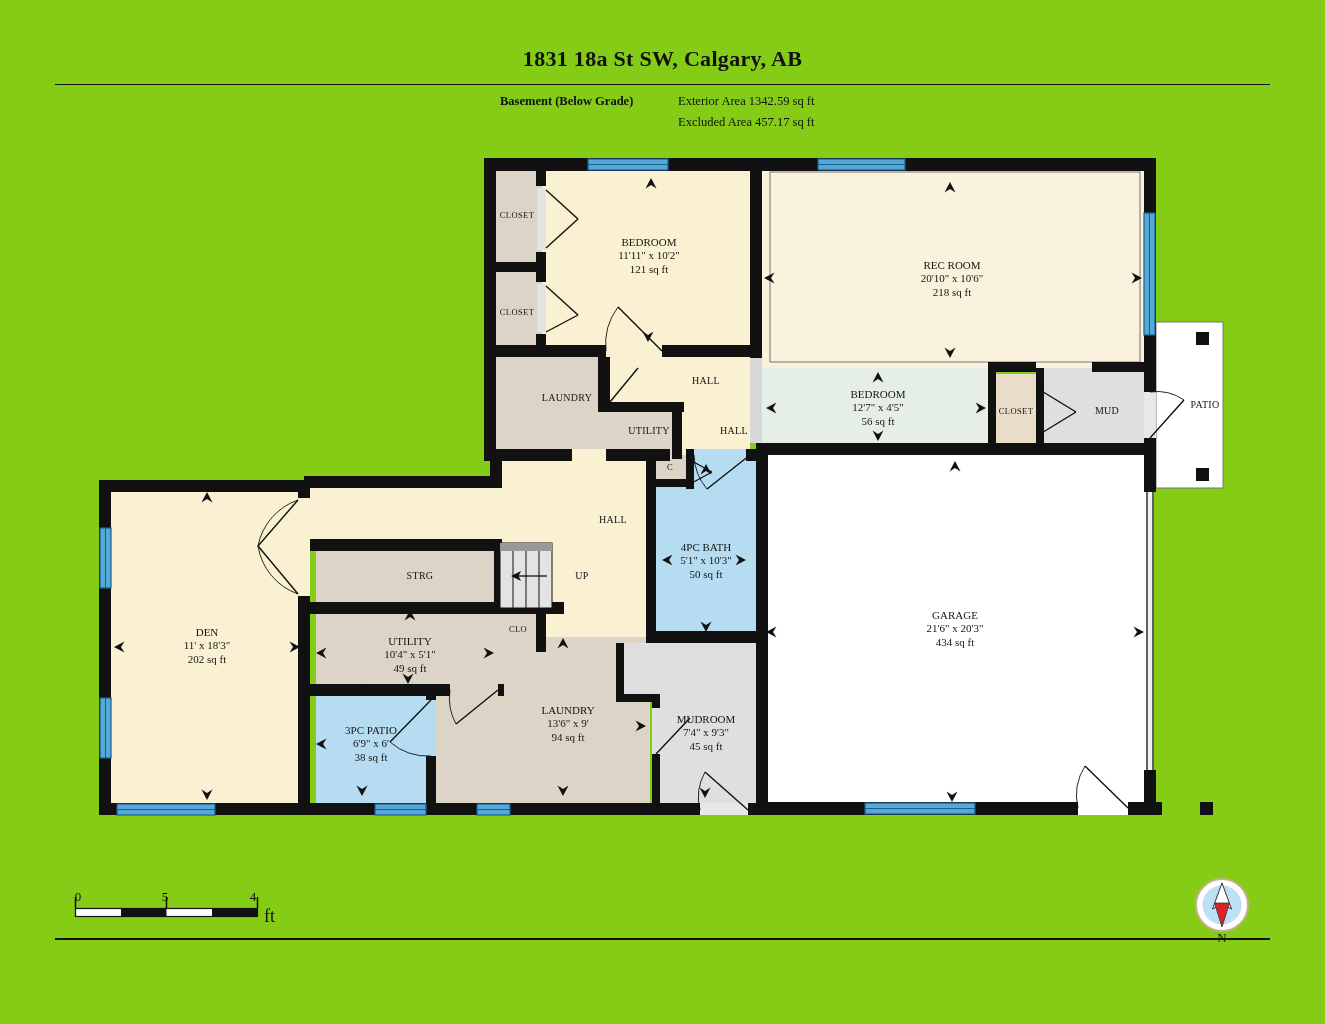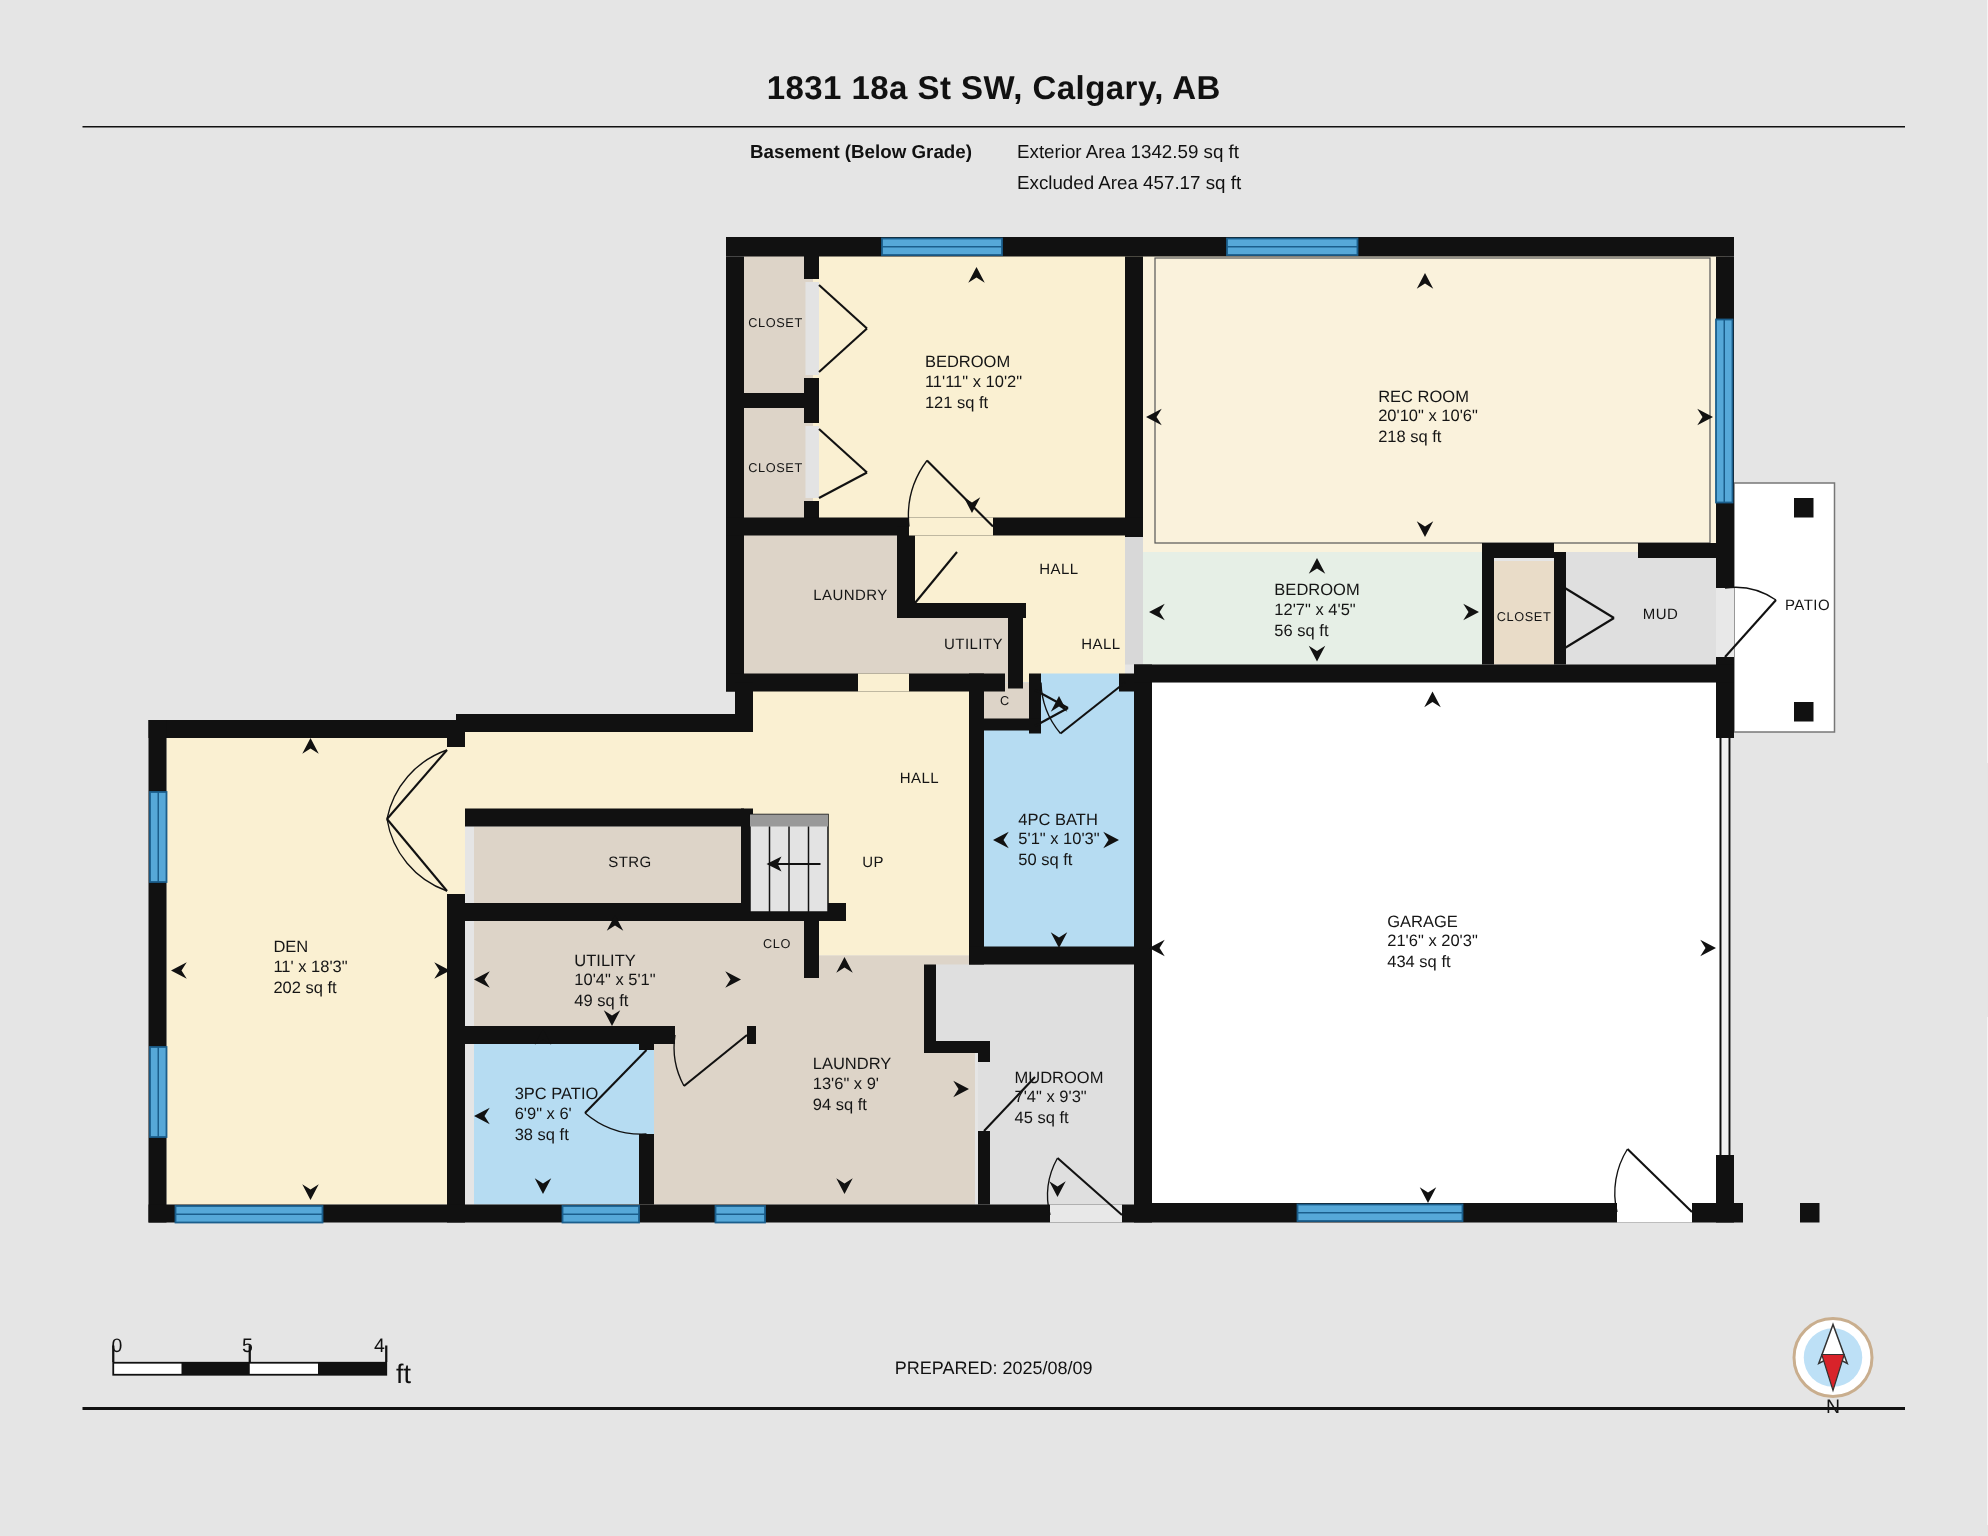--- a/index.html
+++ b/index.html
@@ -1,27 +1,27 @@
 <!DOCTYPE html>
 <html><head>
 <meta charset="utf-8">
 <style>
   html,body{margin:0;padding:0;background:#fff;}
-  .page{position:relative;width:1325px;height:1024px;background:#e5e5e5;overflow:hidden;
-        font-family:Liberation Sans, sans-serif;color:#111;}
+  .page{position:relative;width:1325px;height:1024px;background:#84cc16;overflow:hidden;
+        font-family:Liberation Serif, serif;color:#111;}
   .title{position:absolute;left:0;top:46px;width:100%;text-align:center;
          font-size:22px;font-weight:bold;letter-spacing:.3px;}
   .floorname{position:absolute;left:500px;top:94px;font-size:12.5px;font-weight:bold;}
   .areal1{position:absolute;left:678px;top:94px;font-size:12.5px;}
   .areal2{position:absolute;left:678px;top:115px;font-size:12.5px;}
   .rule-top{position:absolute;left:55px;top:84px;width:1215px;border-top:1.6px solid #111;}
   .rule-bot{position:absolute;left:55px;top:938px;width:1215px;border-top:2px solid #111;}
   .prepared{position:absolute;left:0;top:905px;width:100%;text-align:center;font-size:12px;}
   .disclaimer{position:absolute;left:0;top:949px;width:100%;text-align:center;font-size:11px;}
-  .lbl{position:absolute;transform:translate(-50%,-50%);text-align:left;
+  .lbl{position:absolute;transform:translate(-50%,-50%);text-align:center;
        font-size:11px;line-height:1.22;white-space:nowrap;color:#151515;}
   .lbl .ln{min-height:0;}
   .sm{font-size:8.5px;letter-spacing:.4px;}
   .md{font-size:10px;letter-spacing:.3px;padding-left:32px;}
   .tick{position:absolute;font-size:13px;transform:translate(-50%,0);}
   .unit{position:absolute;font-size:18px;}
   svg{position:absolute;left:0;top:0;}
 </style>
 </head>
 <body>
@@ -324,16 +324,15 @@
     <div class="ln">GARAGE</div>
     <div class="ln">21'6" x 20'3"</div>
     <div class="ln">434 sq ft</div>
   </div>
 
   <div class="tick" style="left:78px;top:889px">0</div>
   <div class="tick" style="left:165px;top:889px">5</div>
   <div class="tick" style="left:253px;top:889px">4</div>
   <div class="unit" style="left:264px;top:906px">ft</div>
 
-  <div class="prepared">PREPARED: 2025/08/09</div>
   <div class="lbl" style="left:1222px;top:938px;font-size:13px">N</div>
   <div class="rule-bot"></div>
 </div>
 
 </body></html>

